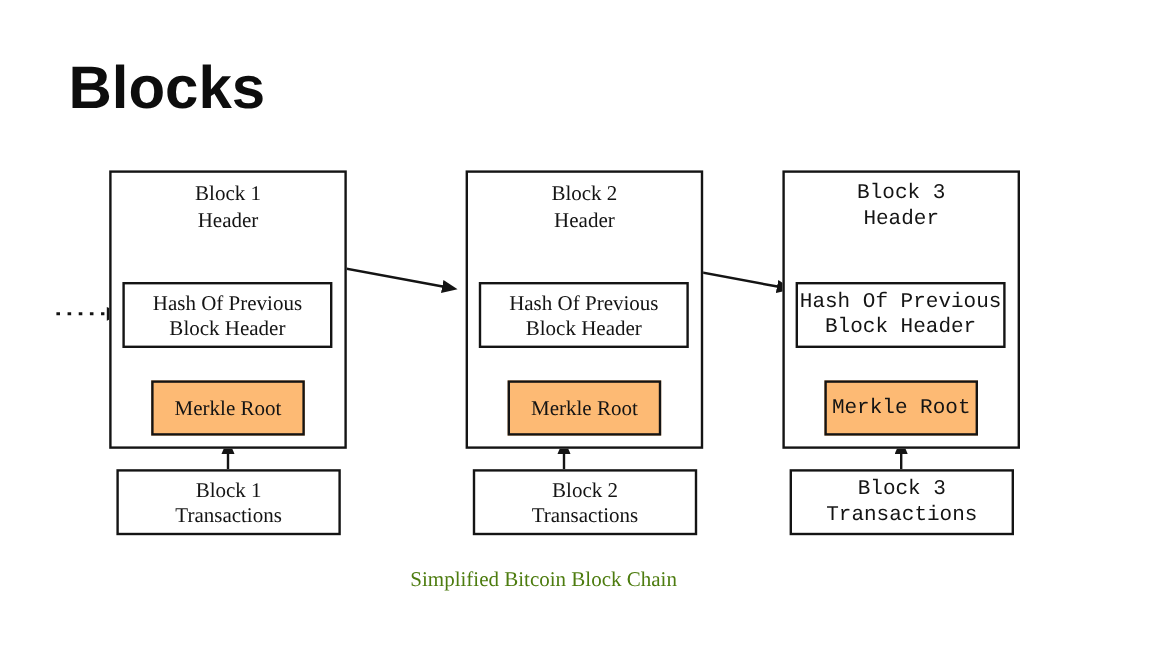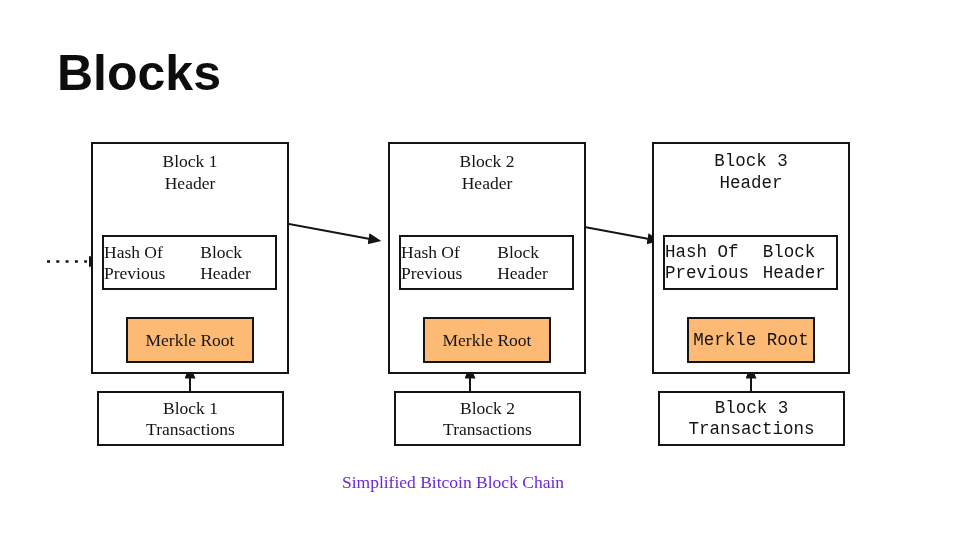--- a/index.html
+++ b/index.html
@@ -56,23 +56,24 @@
     line-height: 22px;
   }
   .hdr-label span, .two-line span { display: block; }
   .hash-box {
     position: absolute;
     left: 9px; top: 91px;
     width: 175px; height: 55px;
     border: 2px solid #141414;
     box-sizing: border-box;
     display: flex;
-    flex-direction: row;
+    flex-direction: column;
     align-items: center;
     justify-content: center;
+    text-align: center;
     font-size: 17.5px;
     line-height: 21px;
     background: #ffffff;
   }
   .merkle-box {
     position: absolute;
     left: 33px; top: 173px;
     width: 128px; height: 46px;
     border: 2px solid #141414;
     box-sizing: border-box;
@@ -97,21 +98,21 @@
     line-height: 21px;
     background: #ffffff;
   }
   .caption {
     position: absolute;
     left: 453px;
     top: 472px;
     transform: translateX(-50%);
     white-space: nowrap;
     font-size: 17.5px;
-    color: #6d28d9;
+    color: #4d7c0f;
   }
 </style>
 </head>
 <body>
 
 <div class="slide">
 
   <h1 class="page-title">Blocks</h1>
 
   <svg class="connector-layer" width="960" height="540" viewBox="0 0 960 540" xmlns="http://www.w3.org/2000/svg">

